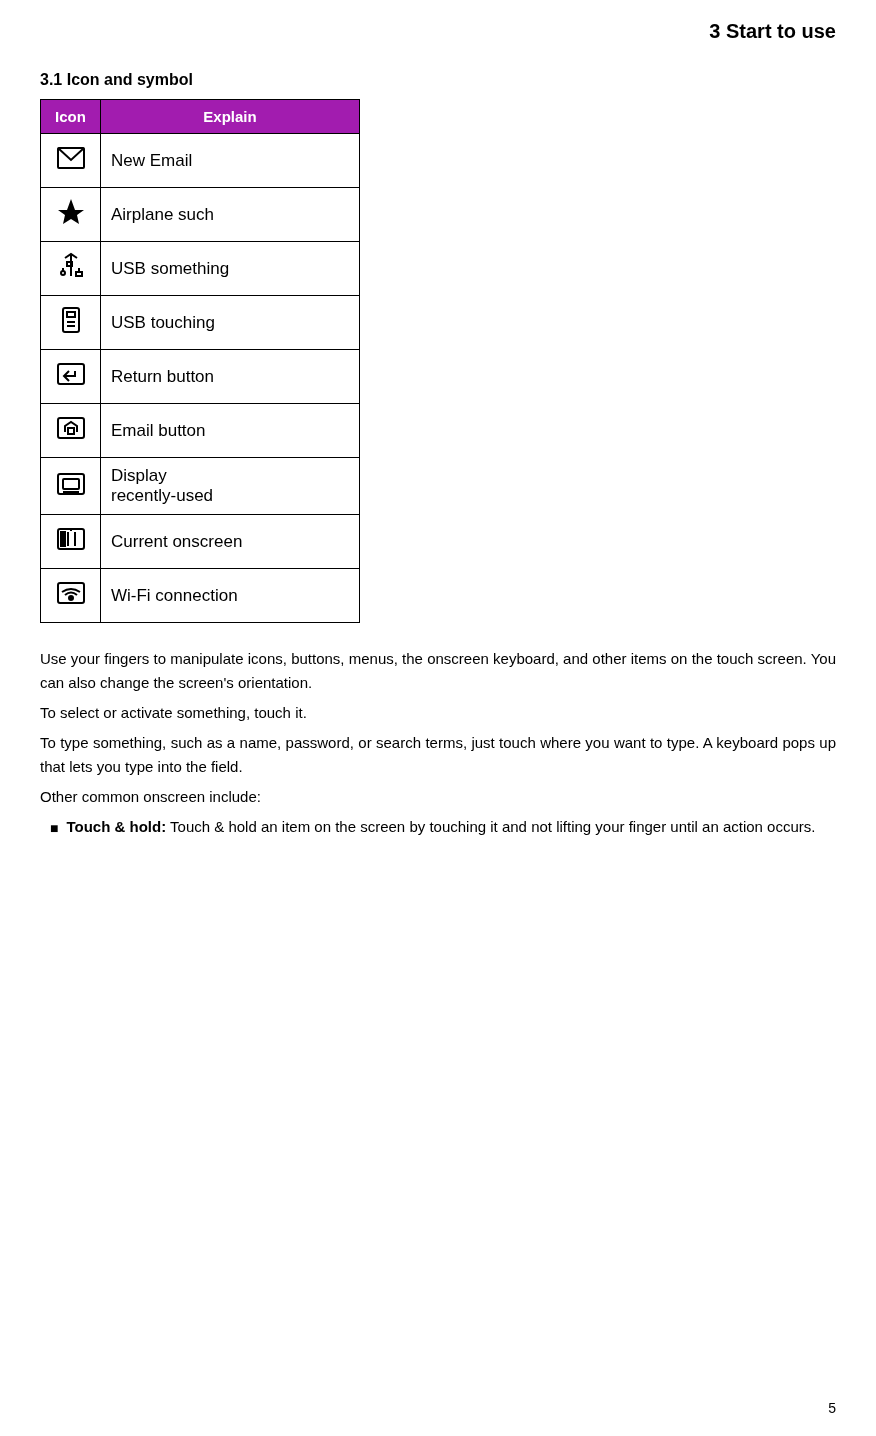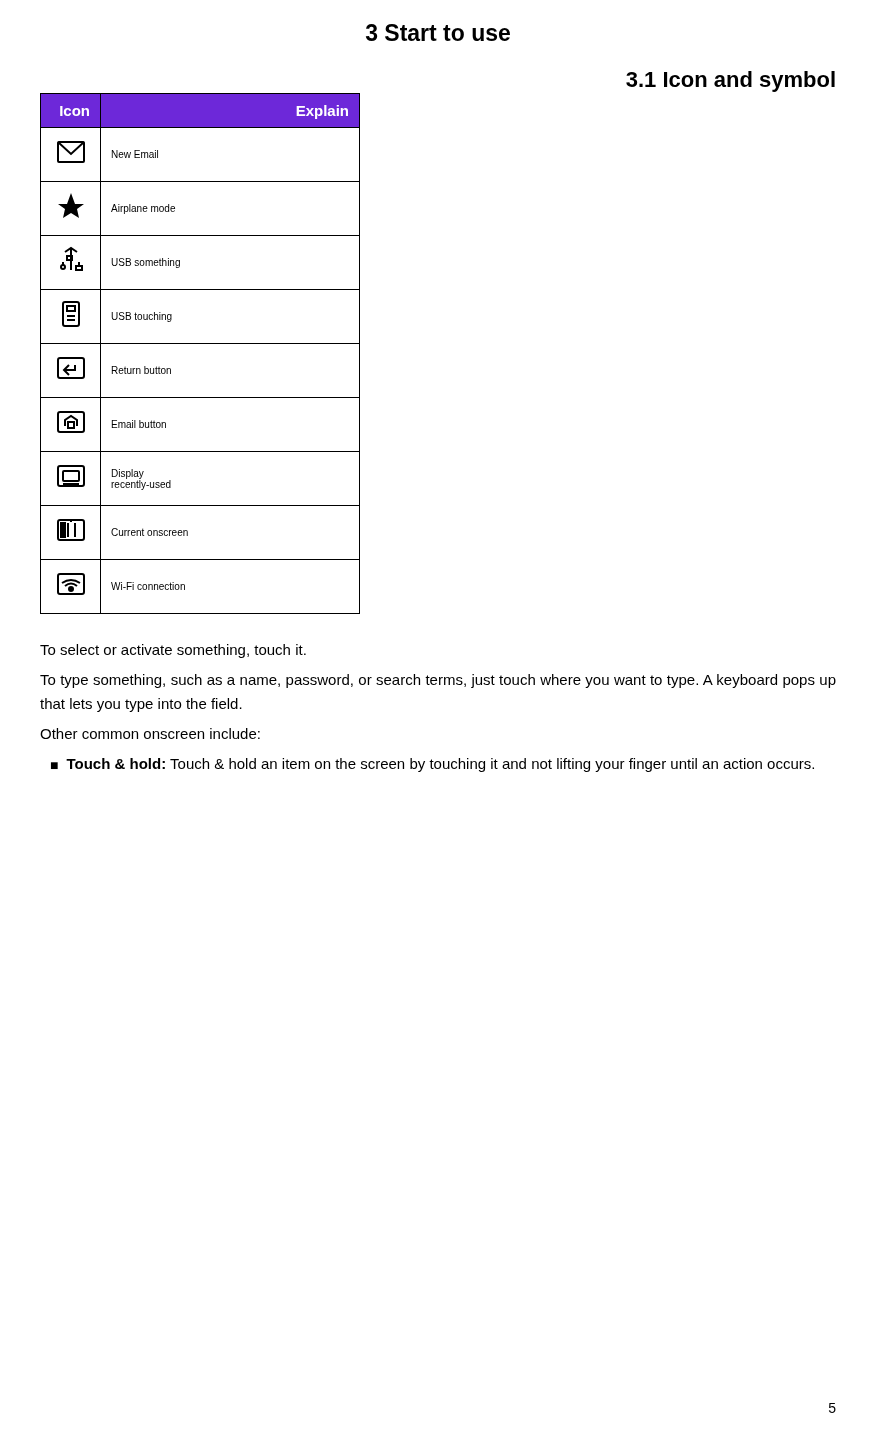--- a/index.html
+++ b/index.html
@@ -9,55 +9,55 @@
     }
     body {
       font-family: Arial, sans-serif;
       font-size: 15px;
       background: #fff;
       color: #000;
       padding: 20px 40px;
       max-width: 876px;
     }
     h1.page-title {
-      text-align: center;
-      font-size: 23px;
-      font-weight: bold;
-      margin-bottom: 20px;
+      text-align: right;
+      font-size: 20px;
+      font-weight: bold;
+      margin-bottom: 28px;
     }
     .section-title {
-      font-size: 22px;
-      font-weight: bold;
-      text-align: right;
+      font-size: 16px;
+      font-weight: bold;
+      margin-bottom: 10px;
     }
     table.icon-table {
       border-collapse: collapse;
       width: 320px;
       margin-bottom: 24px;
     }
     table.icon-table th,
     table.icon-table td {
       border: 1px solid #000;
       padding: 8px 10px;
       vertical-align: middle;
     }
     table.icon-table thead th {
-      background: #6d28d9;
+      background: #a21caf;
       color: #fff;
       font-weight: bold;
-      text-align: right;
+      text-align: center;
       font-size: 15px;
     }
     table.icon-table td.icon-cell {
       width: 60px;
       text-align: center;
       font-size: 20px;
     }
     table.icon-table td.explain-cell {
-      font-size: 10px;
+      font-size: 17px;
     }
     .section-32 {
       margin-top: 10px;
     }
     .section-32-title {
       font-size: 16px;
       font-weight: bold;
       margin-bottom: 10px;
     }
     .section-32 p {
@@ -113,21 +113,21 @@
           <td class="icon-cell"><svg class="icon-svg" viewBox="0 0 32 32" fill="none" stroke="#000" stroke-width="2">
         <rect x="3" y="6" width="26" height="20" rx="1"></rect>
         <polyline points="3,6 16,18 29,6"></polyline>
       </svg></td>
           <td class="explain-cell">New Email</td>
         </tr>
         <tr>
           <td class="icon-cell"><svg class="icon-svg" viewBox="0 0 32 32" fill="#000">
         <path d="M16 3 L20 14 L29 14 L22 19 L24 28 L16 23 L8 28 L10 19 L3 14 L12 14 Z" fill="#000"></path>
       </svg></td>
-          <td class="explain-cell">Airplane mode</td>
+          <td class="explain-cell">Airplane such</td>
         </tr>
         <tr>
           <td class="icon-cell"><svg class="icon-svg" viewBox="0 0 32 32" fill="none" stroke="#000" stroke-width="2">
         <line x1="16" y1="4" x2="16" y2="26"></line>
         <polyline points="10,8 16,4 22,8"></polyline>
         <rect x="12" y="12" width="5" height="4"></rect>
         <line x1="8" y1="18" x2="8" y2="22"></line>
         <circle cx="8" cy="23" r="2"></circle>
         <line x1="24" y1="18" x2="24" y2="22"></line>
         <rect x="21" y="22" width="6" height="4"></rect>
@@ -185,20 +185,21 @@
         <circle cx="16" cy="21" r="2" fill="#000"></circle>
       </svg></td>
           <td class="explain-cell">Wi-Fi connection</td>
         </tr>
       </tbody>
   </table>
 </div>
 
 <div class="section-32">
   <div id="section32-paragraphs">
+      <p>Use your fingers to manipulate icons, buttons, menus, the onscreen keyboard, and other items on the touch screen. You can also change the screen's orientation.</p>
       <p>To select or activate something, touch it.</p>
       <p>To type something, such as a name, password, or search terms, just touch where you want to type. A keyboard pops up that lets you type into the field.</p>
       <p>Other common onscreen include:</p>
     </div>
   <ul class="bullet-list" id="section32-bullets">
       <li>
         <span class="bullet-sq">■</span>
         <span><strong>Touch &amp; hold:</strong> Touch &amp; hold an item on the screen by touching it and not lifting your finger until an action occurs.</span>
       </li>
     </ul>

